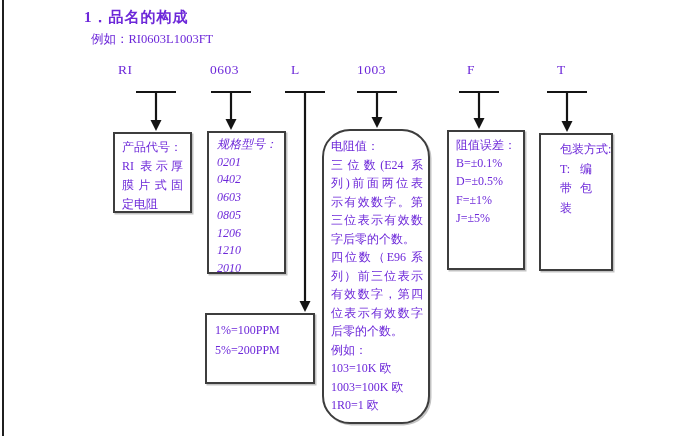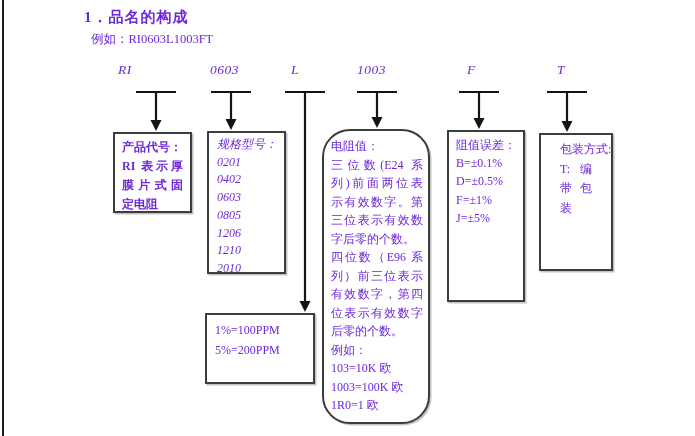--- a/index.html
+++ b/index.html
@@ -4,36 +4,36 @@
 <style>
   * { margin:0; padding:0; box-sizing:border-box; }
   html,body { background:#fff; }
   .page {
     position:relative; width:695px; height:436px; background:#ffffff;
     font-family:"Liberation Serif","DejaVu Serif",serif; color:#6d28d9; overflow:hidden;
   }
   .left-rule { position:absolute; left:2px; top:0; width:2px; height:436px; background:#1f1f1f; }
   .title { position:absolute; left:84px; top:8px; font-size:15px; font-weight:700; letter-spacing:1px; }
   .example { position:absolute; left:91px; top:31px; font-size:12.5px; }
-  .code-label { position:absolute; top:62px; font-size:13.5px; letter-spacing:0.5px;font-style:italic; }
+  .code-label { position:absolute; top:62px; font-size:13.5px; letter-spacing:0.5px; }
   svg.arrows { position:absolute; left:0; top:0; pointer-events:none; }
   svg.arrows line { stroke:#141414; stroke-width:2.2; }
   svg.arrows polygon { fill:#141414; }
   .box {
     position:absolute; background:#fff; border:2px solid #3d3d3d;
     box-shadow:1.5px 1.5px 0 rgba(120,120,120,0.45);
     font-size:12px; overflow:hidden;
   }
   .box .ln { white-space:nowrap; }
   .box .ln.j { white-space:normal; text-align:justify; text-align-last:justify; }
-  .b-product    { left:113px; top:132px; width:79px;  height:81px;  padding:4px 7px;  line-height:19px;font-weight:bold;   }
+  .b-product    { left:113px; top:132px; width:79px;  height:81px;  padding:4px 7px;  line-height:19px;   }
   .b-spec       { left:207px; top:131px; width:79px;  height:143px; padding:3px 8px;  line-height:17.7px;font-style:italic; }
   .b-temp       { left:205px; top:313px; width:110px; height:71px;  padding:5px 8px;  line-height:20px;   }
   .b-resistance { left:322px; top:129px; width:108px; height:295px; padding:6px 5px 6px 7px; line-height:18.5px;border-radius:28px; }
-  .b-tolerance  { left:447px; top:130px; width:78px;  height:172px; padding:4px 7px;  line-height:18.2px; }
+  .b-tolerance  { left:447px; top:130px; width:78px;  height:140px; padding:4px 7px;  line-height:18.2px; }
   .b-packaging  { left:539px; top:133px; width:74px;  height:138px; padding:5px 19px;  line-height:19.5px; }
 </style>
 </head>
 <body>
 
 <div class="page">
   <div class="left-rule"></div>
 
   <div class="title">1．品名的构成</div>
   <div class="example">例如：RI0603L1003FT</div>

